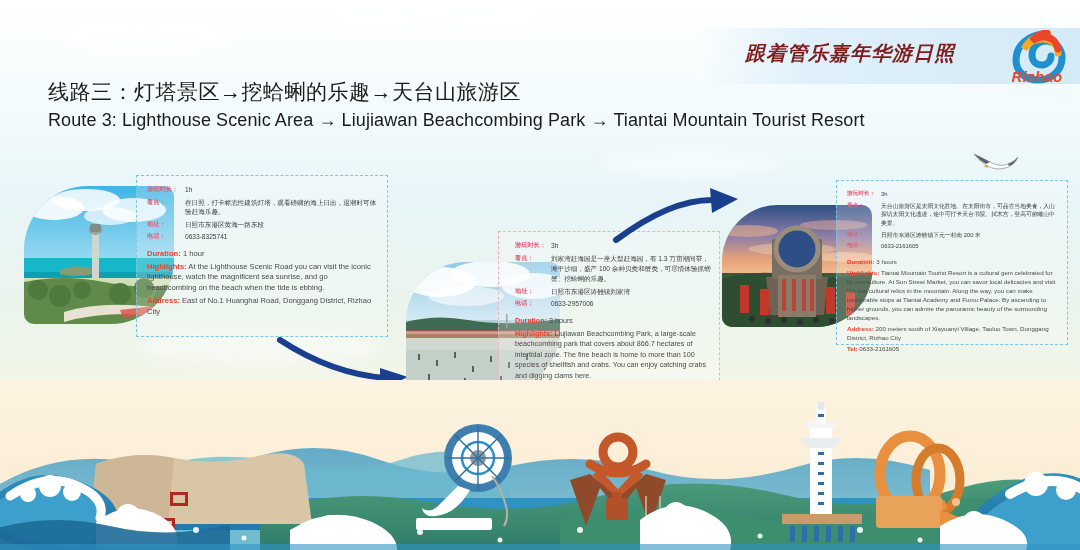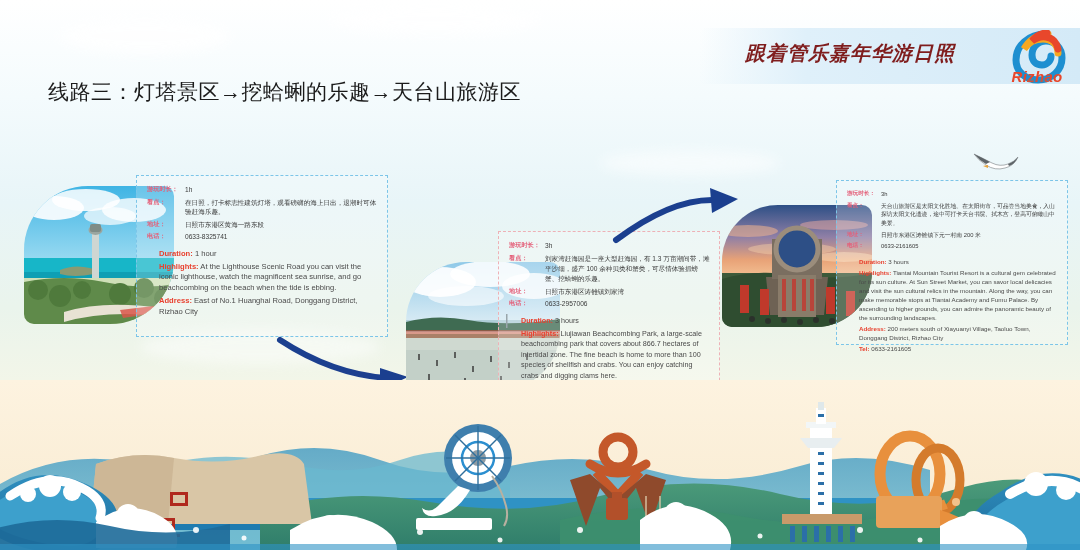--- a/index.html
+++ b/index.html
@@ -47,33 +47,33 @@
   .route-en {
     position:absolute; left:48px; top:110px;
     font-size:18px; color:#1b1b1b; letter-spacing:.1px; white-space:nowrap;
   }
 
   
   .card { position:absolute; border-style:dashed; border-width:1px; }
   .card.c1 { left:136px; top:175px; width:252px; height:162px;
              border-color:#7cc5e8; background:rgba(255,255,255,.22); }
   .card.c2 { left:498px; top:231px; width:222px; height:185px;
-             border-color:#eeb1b6; background:rgba(255,255,255,.22); }
+             border-color:#eeb1b6; background:rgba(255,255,255,.22);padding-left:6px; }
   .card.c3 { left:836px; top:180px; width:232px; height:165px;
              border-color:#7cc5e8; background:rgba(255,255,255,.22); }
 
   .row { display:flex; align-items:flex-start; }
   .lab {
     color:#e4607a; font-weight:bold; flex:0 0 auto; white-space:nowrap;
   }
   .val { color:#3a3a3a; }
 
   .cn-block { padding:9px 8px 2px 10px; }
   .cn-block .row { margin-bottom:3px; }
-  .en-block { padding:2px 8px 4px 10px;margin-left:12px; }
+  .en-block { padding:2px 8px 4px 10px; }
   .en-block p { margin-bottom:2px; }
   .en-lab { color:#e8412f; font-weight:bold; }
   .en-txt { color:#4a4a4a; }
 
   .c1 .cn-block, .c1 .en-block { padding-left:10px; }
   .c1 .cn-block .lab { width:38px; font-size:6.2px; }
   .c1 .cn-block .val { font-size:6.6px; line-height:1.45; }
   .c1 .en-block { font-size:7.6px; line-height:1.42; }
 
   .c2 .cn-block .lab { width:36px; font-size:6.2px; }
@@ -117,20 +117,21 @@
 
   <svg class="logo" viewBox="0 0 58 54">
     <path d="M38 4 C20 4 8 16 8 30 C8 42 18 50 30 50 C44 50 54 40 54 28 C54 18 47 11 38 11 C30 11 24 17 24 25 C24 31 28 35 34 35 C39 35 43 31 43 26" fill="none" stroke="#1e8fd0" stroke-width="7" stroke-linecap="round"></path>
     <path d="M40 4 C30 4 21 10 16 19 C20 13 27 9 35 9 C44 9 50 15 50 23" fill="none" stroke="#f5a820" stroke-width="7" stroke-linecap="round"></path>
     <path d="M39 3 C33 3 28 6 24 11 C28 8 33 6 38 7 C45 8 49 13 50 19" fill="none" stroke="#e8472b" stroke-width="7" stroke-linecap="round"></path>
   </svg>
   <div class="logo-text">Rizhao</div>
   <div class="logo-sub">中国 · 日照</div>
 
   <div class="route-cn">线路三：灯塔景区→挖蛤蜊的乐趣→天台山旅游区</div>
+  <div class="route-en">Route  3: Lighthouse Scenic Area → Liujiawan Beachcombing Park → Tiantai Mountain Tourist Resort</div>
 
   <div class="photo p1">
     <svg viewBox="0 0 150 138" preserveAspectRatio="none">
       <defs>
         <linearGradient id="sky1" x1="0" y1="0" x2="0" y2="1">
           <stop offset="0%" stop-color="#3fb4e4"></stop>
             <stop offset="100%" stop-color="#9fdcf2"></stop>
         </linearGradient>
       </defs>
       <rect width="150" height="80" fill="url(#sky1)"></rect>

